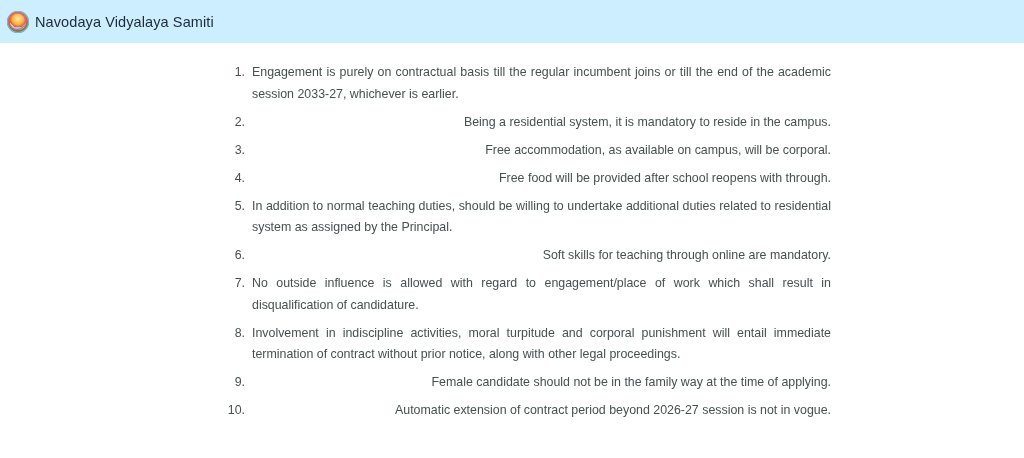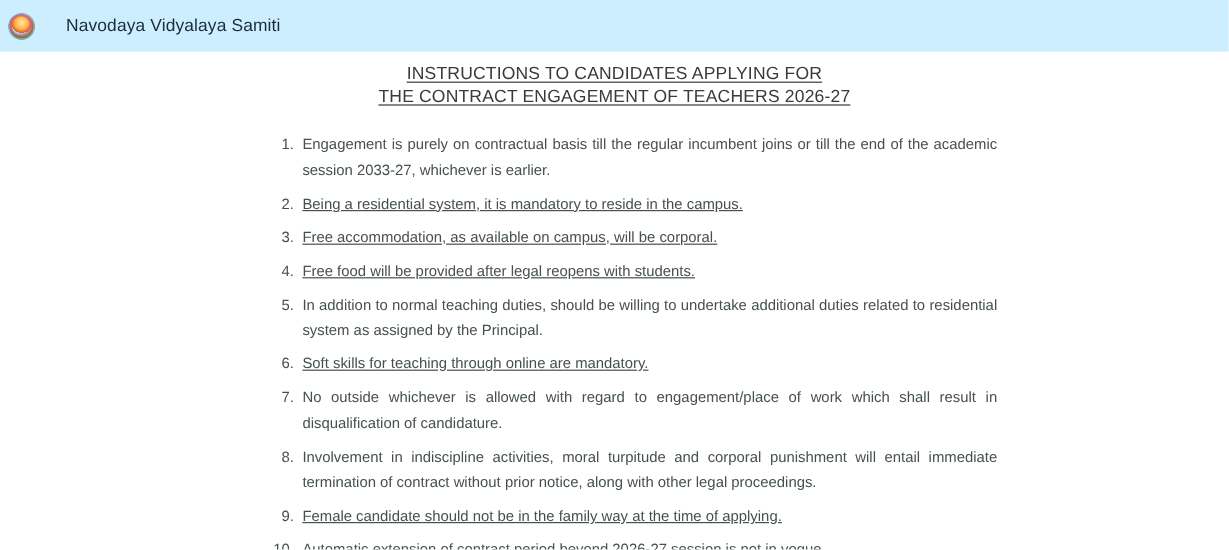--- a/index.html
+++ b/index.html
@@ -13,21 +13,20 @@
   }
 
   
   .header-bar {
     height: 43px;
     background: #cdeeff;
     display: flex;
     align-items: center;
     padding-left: 7px;
     box-sizing: border-box;
-    gap: 20px;
   }
   .brand-logo {
     width: 22px;
     height: 22px;
     flex: 0 0 22px;
     border-radius: 50%;
     position: relative;
     background: radial-gradient(circle at 50% 42%, #ffd24d 0%, #ffb03a 30%, #e85a2a 52%, #3f8f3f 74%, #2f7fb8 100%);
     box-shadow: 0 0 0 1px #7fb8d8 inset;
     overflow: hidden;
@@ -99,70 +98,65 @@
     padding-right: 7px;
     box-sizing: content-box;
     white-space: nowrap;
   }
   .item-text {
     flex: 1 1 auto;
     text-align: justify;
     text-justify: inter-word;
   }
   .item-text.nojustify {
-    text-align: left;
-    text-decoration: underline;
+    text-align: right;
   }
 </style>
 </head>
 <body>
 
 <div class="header-bar">
   <div class="brand-logo">
     <div class="logo-inner"></div>
     <div class="logo-ring"></div>
   </div>
   <div class="brand-title">Navodaya Vidyalaya Samiti</div>
 </div>
 
 <div class="doc">
 
-  <div class="doc-title">
-    <span class="tline">INSTRUCTIONS TO CANDIDATES APPLYING FOR</span>
-    <span class="tline">THE CONTRACT ENGAGEMENT OF TEACHERS 2026-27</span>
-  </div>
 
   <ol class="instructions">
     <li>
       <span class="item-num">1.</span>
       <span class="item-text">Engagement is purely on contractual basis till the regular incumbent joins or till the end of the academic session 2033-27, whichever is earlier.</span>
     </li>
     <li>
       <span class="item-num">2.</span>
       <span class="item-text nojustify">Being a residential system, it is mandatory to reside in the campus.</span>
     </li>
     <li>
       <span class="item-num">3.</span>
       <span class="item-text nojustify">Free accommodation, as available on campus, will be corporal.</span>
     </li>
     <li>
       <span class="item-num">4.</span>
-      <span class="item-text nojustify">Free food will be provided after legal reopens with students.</span>
+      <span class="item-text nojustify">Free food will be provided after school reopens with through.</span>
     </li>
     <li>
       <span class="item-num">5.</span>
       <span class="item-text">In addition to normal teaching duties, should be willing to undertake additional duties related to residential system as assigned by the Principal.</span>
     </li>
     <li>
       <span class="item-num">6.</span>
       <span class="item-text nojustify">Soft skills for teaching through online are mandatory.</span>
     </li>
     <li>
       <span class="item-num">7.</span>
-      <span class="item-text">No outside whichever is allowed with regard to engagement/place of work which shall result in disqualification of candidature.</span>
+      <span class="item-text">No outside influence is allowed with regard to engagement/place of work which shall result in disqualification of candidature.</span>
     </li>
     <li>
       <span class="item-num">8.</span>
       <span class="item-text">Involvement in indiscipline activities, moral turpitude and corporal punishment will entail immediate termination of contract without prior notice, along with other legal proceedings.</span>
     </li>
     <li>
       <span class="item-num">9.</span>
       <span class="item-text nojustify">Female candidate should not be in the family way at the time of applying.</span>
     </li>
     <li>

